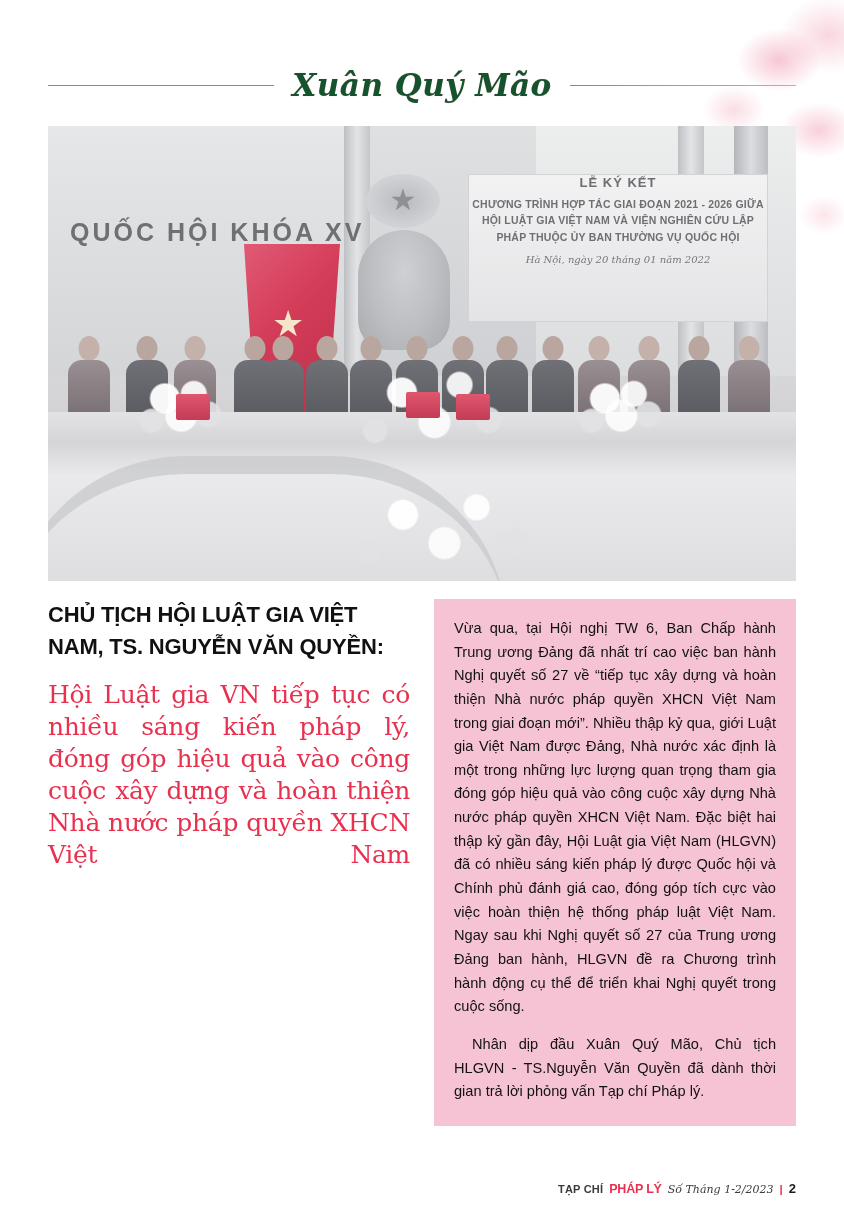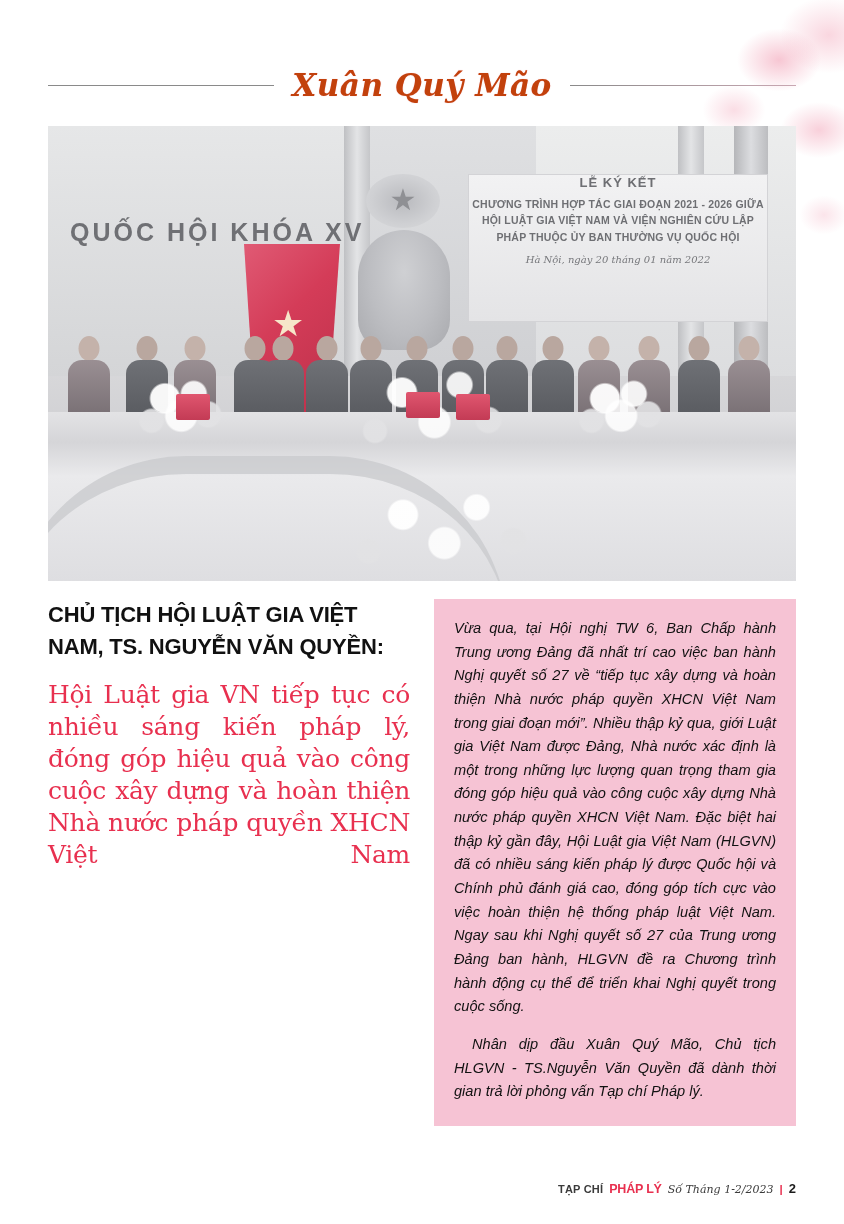--- a/index.html
+++ b/index.html
@@ -56,21 +56,21 @@
     background: #8a8a8a;
   }
   .masthead .rule.right {
     background: linear-gradient(to right, #8a8a8a, #c9a7b2);
   }
   .masthead-title {
     font-family: "DejaVu Serif", serif;
     font-style: italic;
     font-weight: 700;
     font-size: 31px;
-    color: #c2410c;
+    color: #14532d;
     letter-spacing: 0.5px;
     white-space: nowrap;
     text-shadow: 0 0 1px rgba(232,48,79,0.35);
   }
 
   
   .photo-wrap {
     margin-top: 18px;
     width: 748px;
     height: 455px;
@@ -294,21 +294,20 @@
     text-align-last: justify;
     letter-spacing: -0.3px;
   }
 
   .col-right {
     width: 362px;
     flex: 0 0 362px;
     background: #f6c3d4;
     padding: 18px 20px 22px 20px;
     box-sizing: border-box;
-    font-style: italic;
   }
   .col-right p {
     margin: 0;
     font-family: "Liberation Sans", sans-serif;
     font-size: 14.6px;
     line-height: 1.62;
     color: #121212;
     text-align: justify;
   }
   .col-right p.second {

